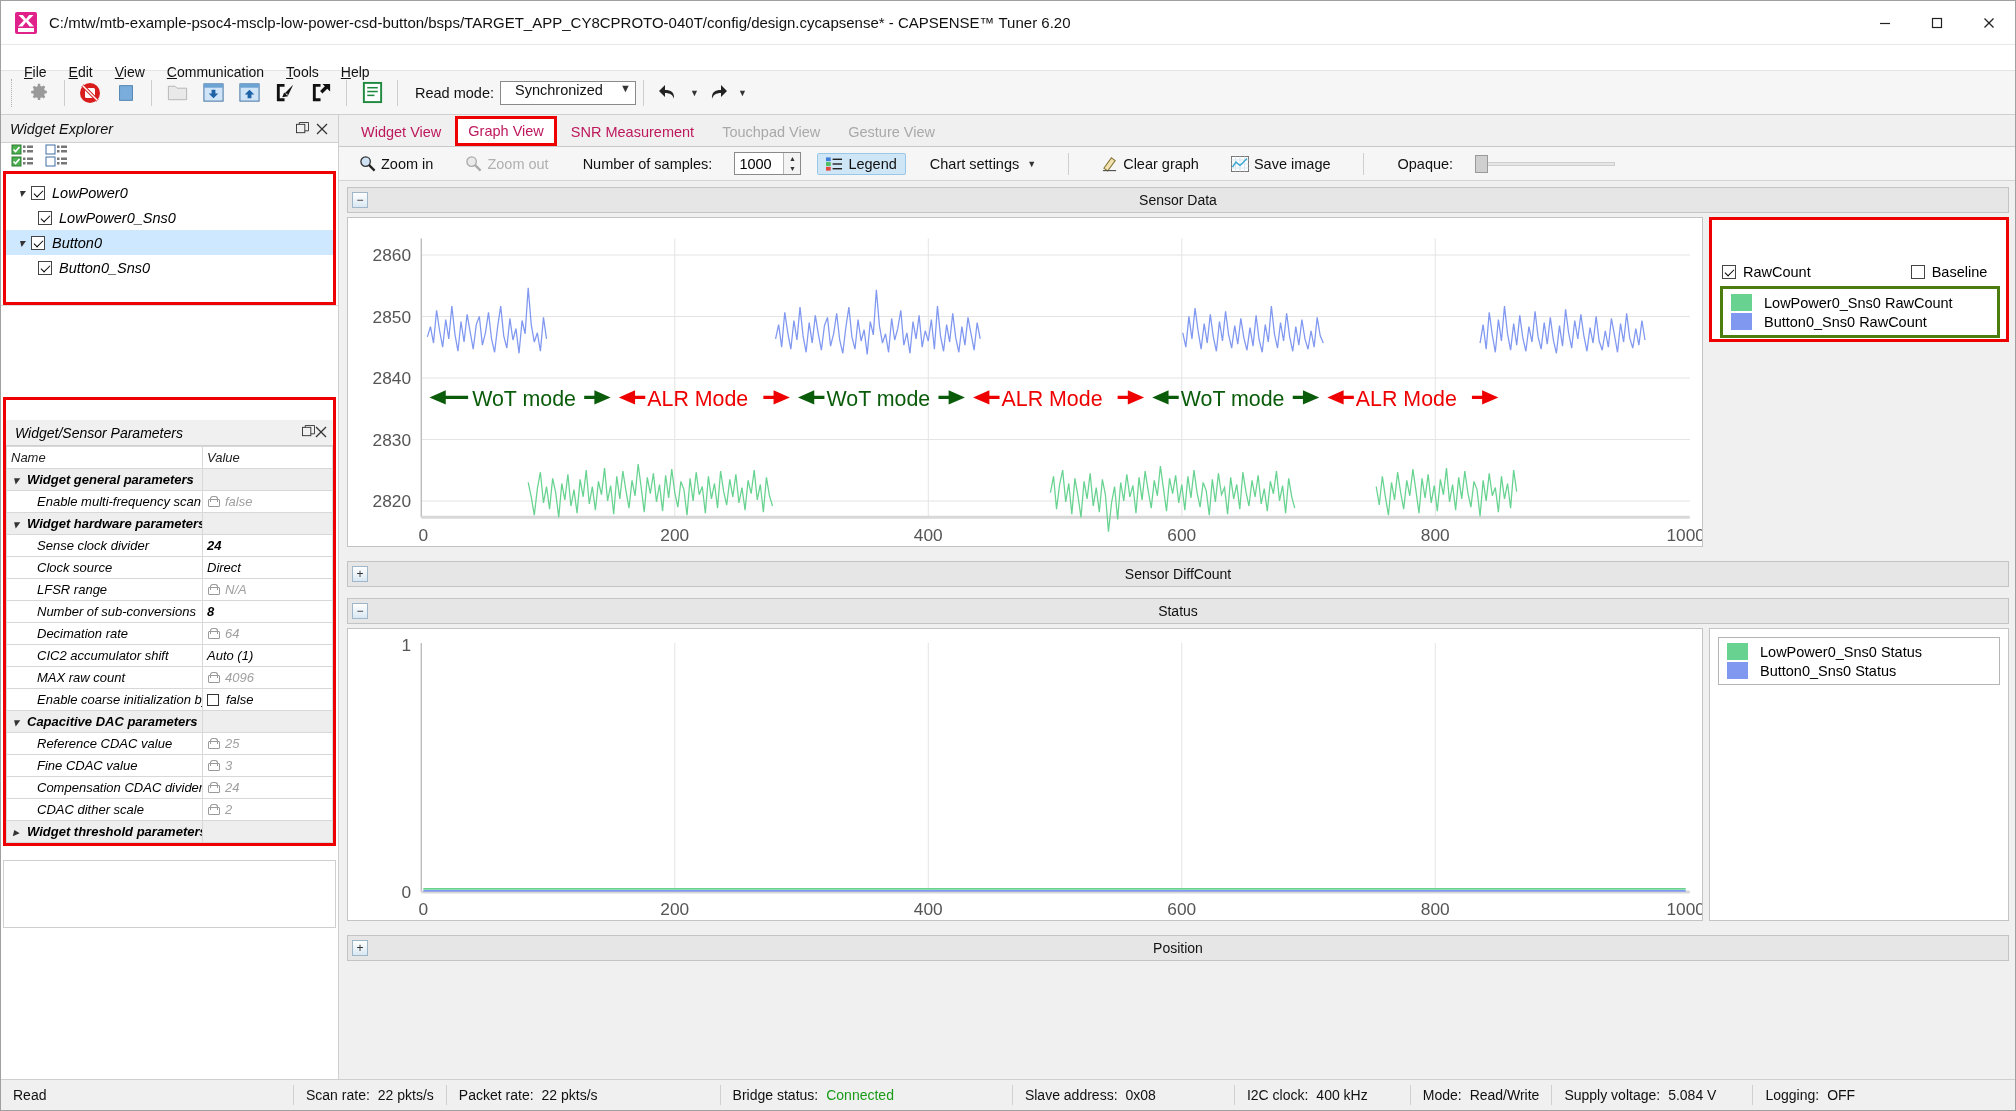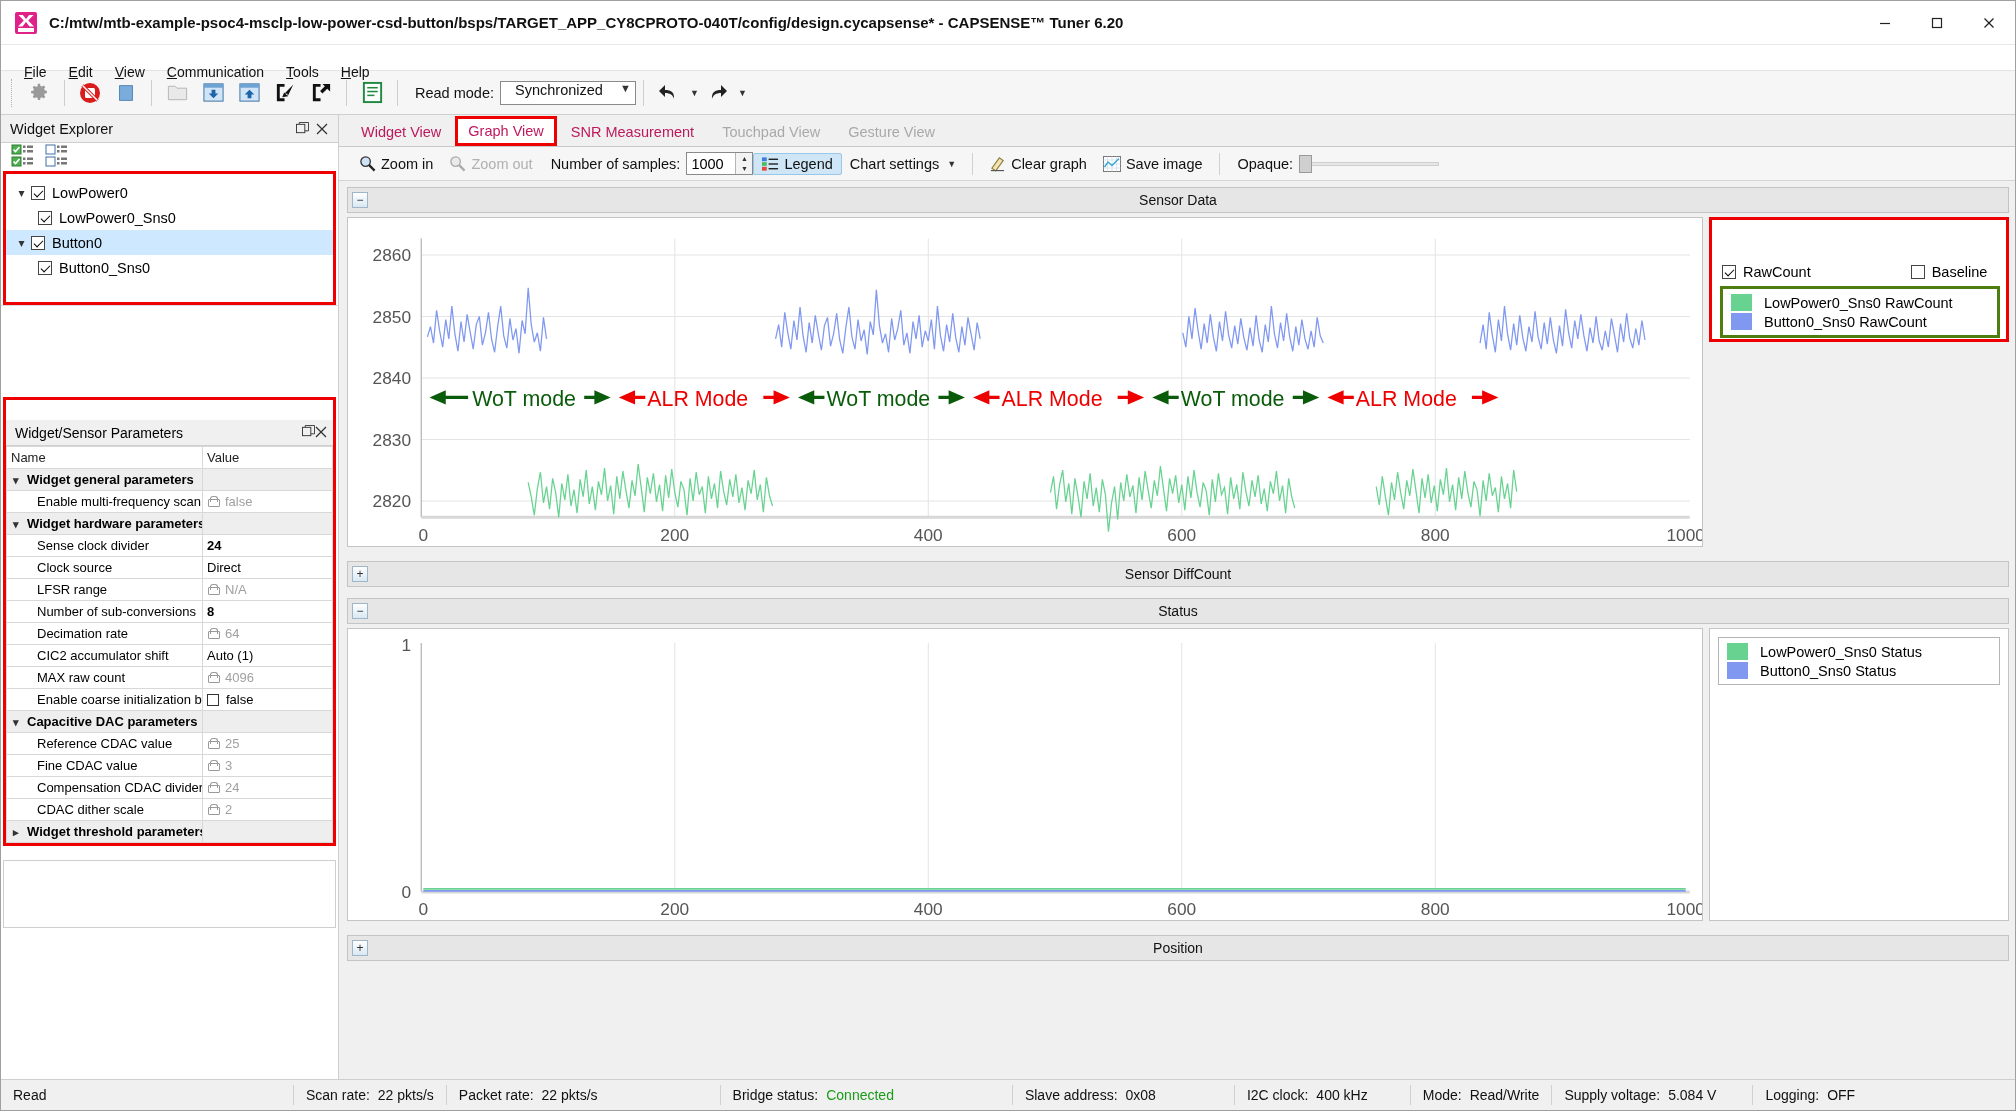--- a/index.html
+++ b/index.html
@@ -14,21 +14,21 @@
     -webkit-font-smoothing:antialiased;
   }
   .win { position:relative; width:2016px; height:1111px; border:1px solid #a0a0a0; background:#f0f0f0; }
 
   
   .titlebar { height:44px; display:flex; align-items:center; background:#ffffff; border-bottom:1px solid #e8e8e8; }
   .tb-icon { width:22px; height:22px; margin-left:14px; margin-right:12px; background:#e0218a; border-radius:2px; position:relative; flex:none; }
   .tb-icon:after { content:""; position:absolute; left:3px; top:3px; right:3px; bottom:7px; background:#fff;
      clip-path: polygon(0 0,28% 0,50% 38%,72% 0,100% 0,64% 50%,100% 100%,72% 100%,50% 62%,28% 100%,0 100%,36% 50%); }
   .tb-icon:before { content:""; position:absolute; left:3px; bottom:2px; right:3px; height:4px; background:#fff; }
-  .tb-title { font-size:15px; color:#111; white-space:nowrap;font-weight:bold; }
+  .tb-title { font-size:15px; color:#111; white-space:nowrap; }
   .tb-spacer { flex:1; }
   .tb-btns { display:flex; height:44px; }
   .tb-btn { width:52px; height:44px; display:flex; align-items:center; justify-content:center; color:#222; font-size:15px; }
   .tb-btn svg { display:block; }
 
   
   .menubar { height:26px; display:flex; align-items:center; background:#ffffff; padding-left:12px; border-bottom:1px solid #e4e4e4;}
   .menu-item { padding:2px 11px; font-size:14px; color:#111;margin-top:28px; }
   .menu-item u { text-decoration:underline; }
 
@@ -41,21 +41,21 @@
   .combo { height:24px; min-width:136px; border:1px solid #8a8a8a; background:#fff; display:flex; align-items:flex-start;
            padding:0 4px 0 14px; font-size:14.5px; color:#111; }
   .combo .cval { flex:1; }
   .combo .carrow { color:#333; font-size:11px; padding-left:6px;}
   .drop-arrow { font-size:9px; color:#333; margin-left:3px; }
 
   
   .bodyrow { display:flex; height:calc(1111px - 44px - 26px - 44px - 31px - 2px); }
 
   
-  .leftpane { width:338px; flex:none; background:#ffffff; border-right:1px solid #cfcfcf; display:flex; flex-direction:column; }
+  .leftpane { width:338px; flex:none; background:#ffffff; border-right:1px solid #cfcfcf; display:flex; flex-direction:column;font-style:italic; }
   .pane-head { height:28px; background:#f0f0f0; display:flex; align-items:center; padding:0 6px 0 9px; border-bottom:1px solid #cfcfcf; }
   .pane-head .ttl { flex:1; font-size:14.5px; color:#111; }
   .pane-head .pbtn { width:20px; height:20px; display:flex; align-items:center; justify-content:center; color:#333; font-size:13px; }
   .we-toolbar { height:28px; background:#ffffff; display:flex; align-items:center; gap:10px; padding-left:10px; }
   .mini-ck { display:block; }
 
   .tree-box { border:3px solid #ee0000; margin:0 2px; height:134px; background:#fff; padding-top:6px; }
   .tnode { height:25px; display:flex; align-items:center; font-size:14.5px; padding-left:6px; }
   .tnode.sel { background:#cde8ff; }
   .tnode .chev { width:19px; text-align:center; color:#333; font-size:12px; }
@@ -89,21 +89,21 @@
   .leftbottombox { height:68px; margin:14px 2px 0 2px; border:1px solid #cfcfcf; background:#fff; }
 
   
   .rightpane { flex:1; display:flex; flex-direction:column; background:#f0f0f0; min-width:0; }
   .tabstrip { height:32px; display:flex; align-items:flex-end; background:#f0f0f0; border-bottom:1px solid #c8c8c8; padding-left:8px;}
   .tab { height:28px; display:flex; align-items:center; padding:0 13px; font-size:14.5px; color:#be185d;
          border:1px solid transparent; background:transparent; }
   .tab.disabled { color:#a9a9a9; }
   .tab.redbox { border:3px solid #ee0000; background:#fff; padding:0 10px; height:30px; }
 
-  .gtoolbar { height:34px; display:flex; align-items:center; background:#f6f6f6; border-bottom:1px solid #d4d4d4; padding-left:12px; gap:0;}
+  .gtoolbar { height:34px; display:flex; align-items:center; background:#f6f6f6; border-bottom:1px solid #d4d4d4; padding-left:12px; gap:16px;}
   .gbtn { display:flex; align-items:center; gap:5px; padding:2px 8px; font-size:14.5px; color:#111; border-radius:2px; white-space:nowrap;}
   .gbtn.disabled { color:#b0b0b0; }
   .gbtn.on { background:#cfe6f7; border:1px solid #99c7e8; }
   .spin { display:flex; align-items:stretch; height:23px; border:1px solid #8a8a8a; background:#fff; }
   .spin .val { width:48px; padding:0 4px; display:flex; align-items:center; font-size:14.5px; }
   .spin .arrows { width:17px; border-left:1px solid #b5b5b5; display:flex; flex-direction:column; background:#f3f3f3;}
   .spin .arrows div { flex:1; display:flex; align-items:center; justify-content:center; font-size:7px; color:#333; }
   .slider { width:140px; height:18px; position:relative; display:flex; align-items:center;}
   .slider .track { position:absolute; left:0; right:0; height:4px; background:#e6e6e6; border:1px solid #cfcfcf; }
   .slider .thumb { position:absolute; left:0; width:13px; height:18px; background:#cfcfcf; border:1px solid #9a9a9a;}

